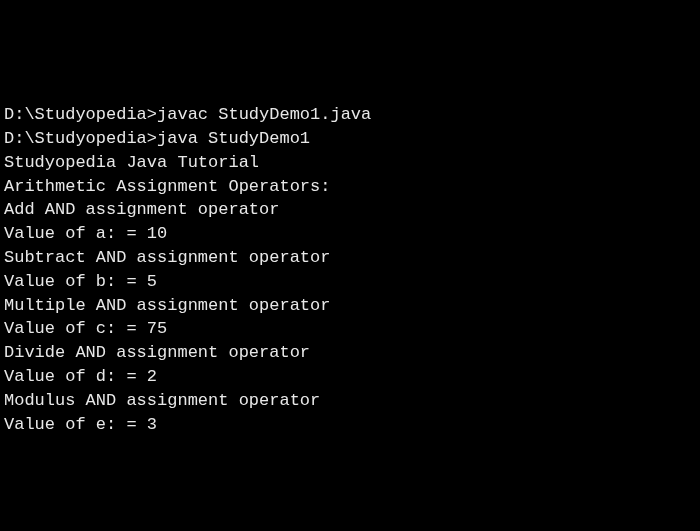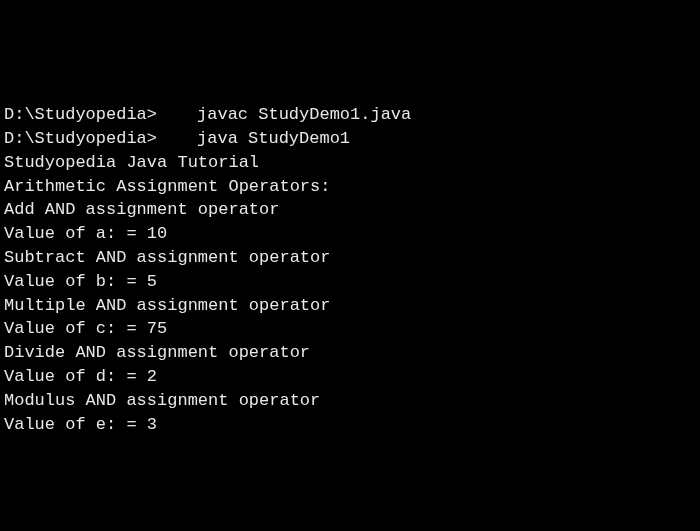--- a/index.html
+++ b/index.html
@@ -21,21 +21,20 @@
     }
     .line {
       display: block;
     }
     .prompt-text {
       display: inline;
       margin-top: 36px;
     }
     .cmd-text {
       display: inline;
-      margin-left: 40px;
     }
   </style>
 </head>
 <body>
 
 
 
 <div class="terminal"><span class="line"><span class="prompt-text">D:\Studyopedia&gt;</span><span class="cmd-text">javac StudyDemo1.java</span></span><span class="line"></span><span class="line"><span class="prompt-text">D:\Studyopedia&gt;</span><span class="cmd-text">java StudyDemo1</span></span><span class="line">Studyopedia Java Tutorial</span><span class="line">Arithmetic Assignment Operators:</span><span class="line"></span><span class="line">Add AND assignment operator</span><span class="line">Value of a: = 10</span><span class="line"></span><span class="line">Subtract AND assignment operator</span><span class="line">Value of b: = 5</span><span class="line"></span><span class="line">Multiple AND assignment operator</span><span class="line">Value of c: = 75</span><span class="line"></span><span class="line">Divide AND assignment operator</span><span class="line">Value of d: = 2</span><span class="line"></span><span class="line">Modulus AND assignment operator</span><span class="line">Value of e: = 3</span></div>
 
 

